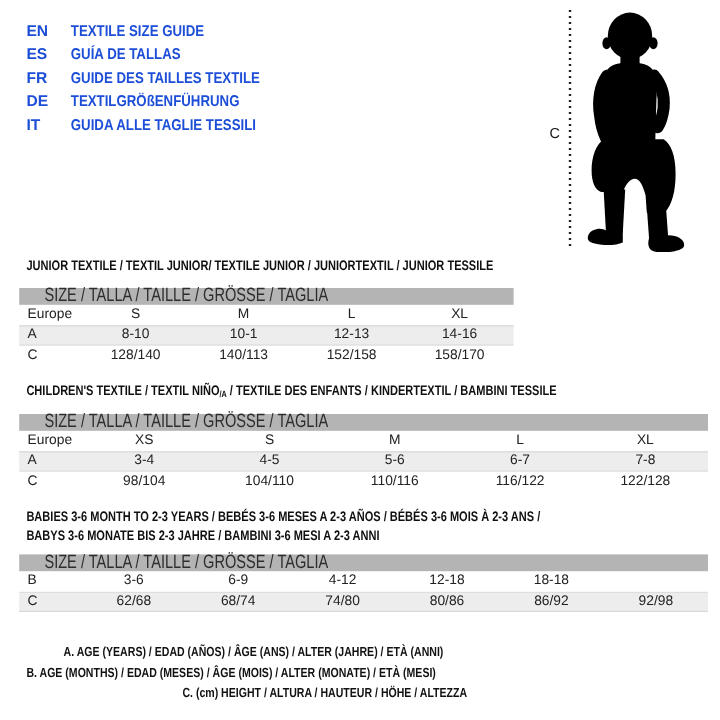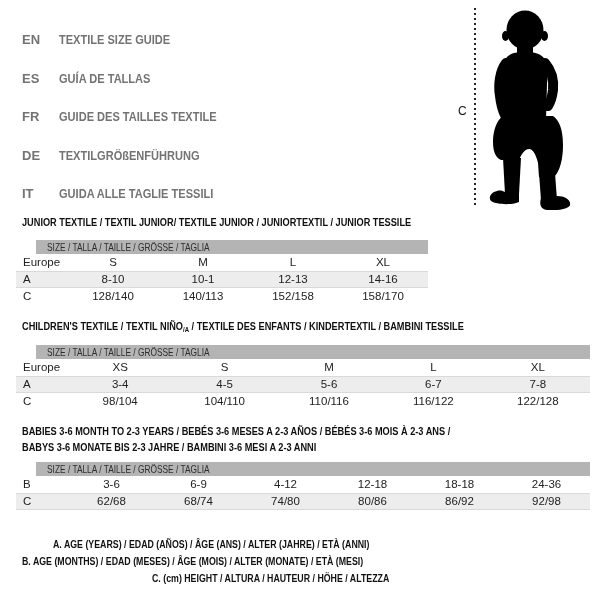--- a/index.html
+++ b/index.html
@@ -10,41 +10,41 @@
     -webkit-font-smoothing:antialiased;
   }
   
   .cx{display:inline-block;transform-origin:0 50%;white-space:nowrap;}
   .cx85{transform:scaleX(0.85);}
   .cx80{transform:scaleX(0.80);}
   .cx76{transform:scaleX(0.76);}
 
   
   .lang-block{position:absolute;left:22px;top:13px;}
-  .lang-row{display:flex;height:19.5px;align-items:flex-start;font-weight:700;font-size:13px;color:#737373;margin-top:19px;}
+  .lang-row{display:flex;height:19.5px;align-items:flex-end;font-weight:700;font-size:13px;color:#1d4ed8;}
   .lang-code{width:37px;flex:0 0 37px;}
 
   
   .dash-line{
     position:absolute;left:474px;top:8px;width:2px;height:198px;
     background:repeating-linear-gradient(to bottom,#222 0 2px,transparent 2px 5px);
   }
   .c-label{position:absolute;left:458px;top:104px;font-size:12px;color:#111;}
   .baby-svg{position:absolute;left:477px;top:8px;}
 
   
   .sec-title{position:absolute;left:22px;font-weight:700;font-size:11.5px;color:#0f0f0f;line-height:12px;}
   .sub{font-size:7.5px;position:relative;top:2px;}
 
   
   .tbl{position:absolute;left:16px;font-size:11.5px;color:#222;}
   .t-junior{top:240px;width:412px;}
   .t-children{top:345px;width:574px;}
   .t-babies{top:462px;width:574px;}
-  .band{height:14px;line-height:14px;background:var(--band,#b4b4b4);color:#2d2d2d;padding-left:11px;font-size:11px;margin-left:20px;}
+  .band{height:14px;line-height:14px;background:var(--band,#b4b4b4);color:#2d2d2d;padding-left:21px;font-size:16px;}
   .trow{display:grid;height:17px;line-height:17px;}
   .t-junior .trow{grid-template-columns:52px repeat(4,1fr);}
   .t-children .trow{grid-template-columns:52px repeat(5,1fr);}
   .t-babies .trow{grid-template-columns:52px repeat(6,1fr);}
   .trow .lbl{padding-left:7px;text-align:left;}
   .trow .c{text-align:center;}
   .alt{background:var(--alt,#ededed);box-shadow:inset 0 1px 0 #d9d9d9, inset 0 -1px 0 #d9d9d9;}
 
   
   .notes{position:absolute;left:22px;top:536px;}
@@ -166,21 +166,20 @@
   <div class="band">
     <span class="cx cx76">SIZE / TALLA / TAILLE / GRÖSSE / TAGLIA</span>
   </div>
   <div class="trow">
     <span class="lbl">B</span>
     <span class="c">3-6</span>
     <span class="c">6-9</span>
     <span class="c">4-12</span>
     <span class="c">12-18</span>
     <span class="c">18-18</span>
-    <span class="c">24-36</span>
   </div>
   <div class="trow alt">
     <span class="lbl">C</span>
     <span class="c">62/68</span>
     <span class="c">68/74</span>
     <span class="c">74/80</span>
     <span class="c">80/86</span>
     <span class="c">86/92</span>
     <span class="c">92/98</span>
   </div>

